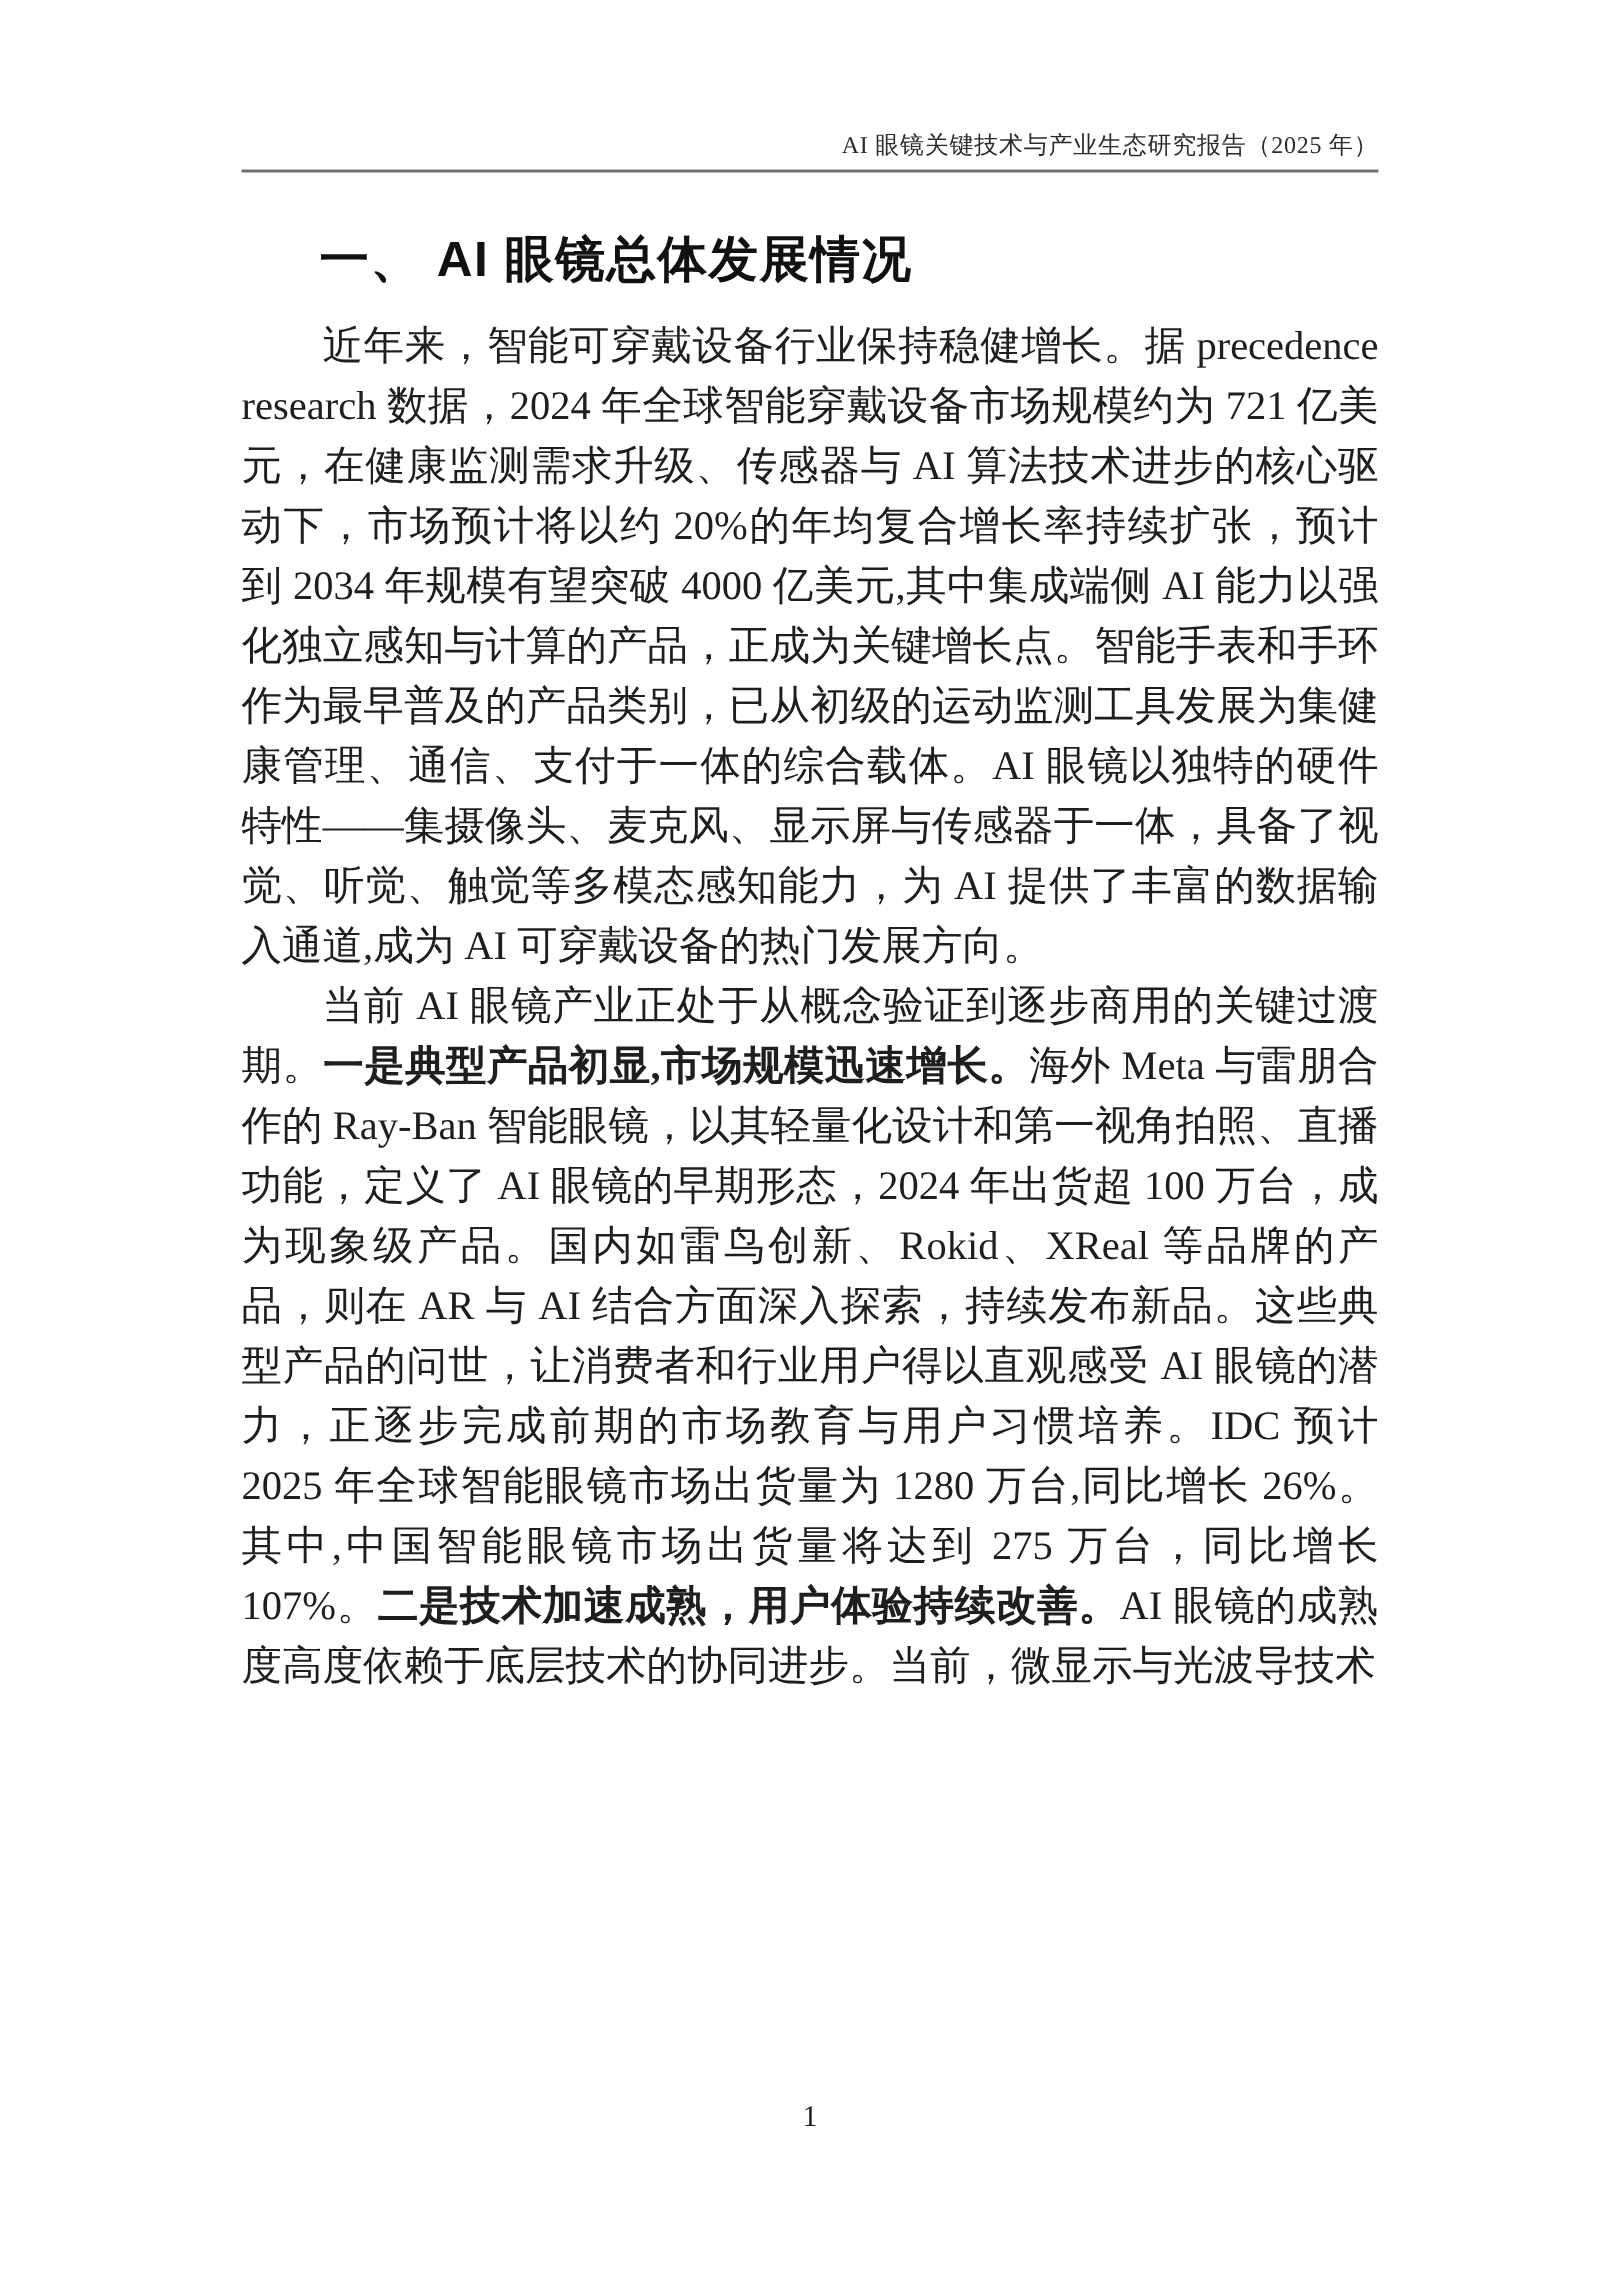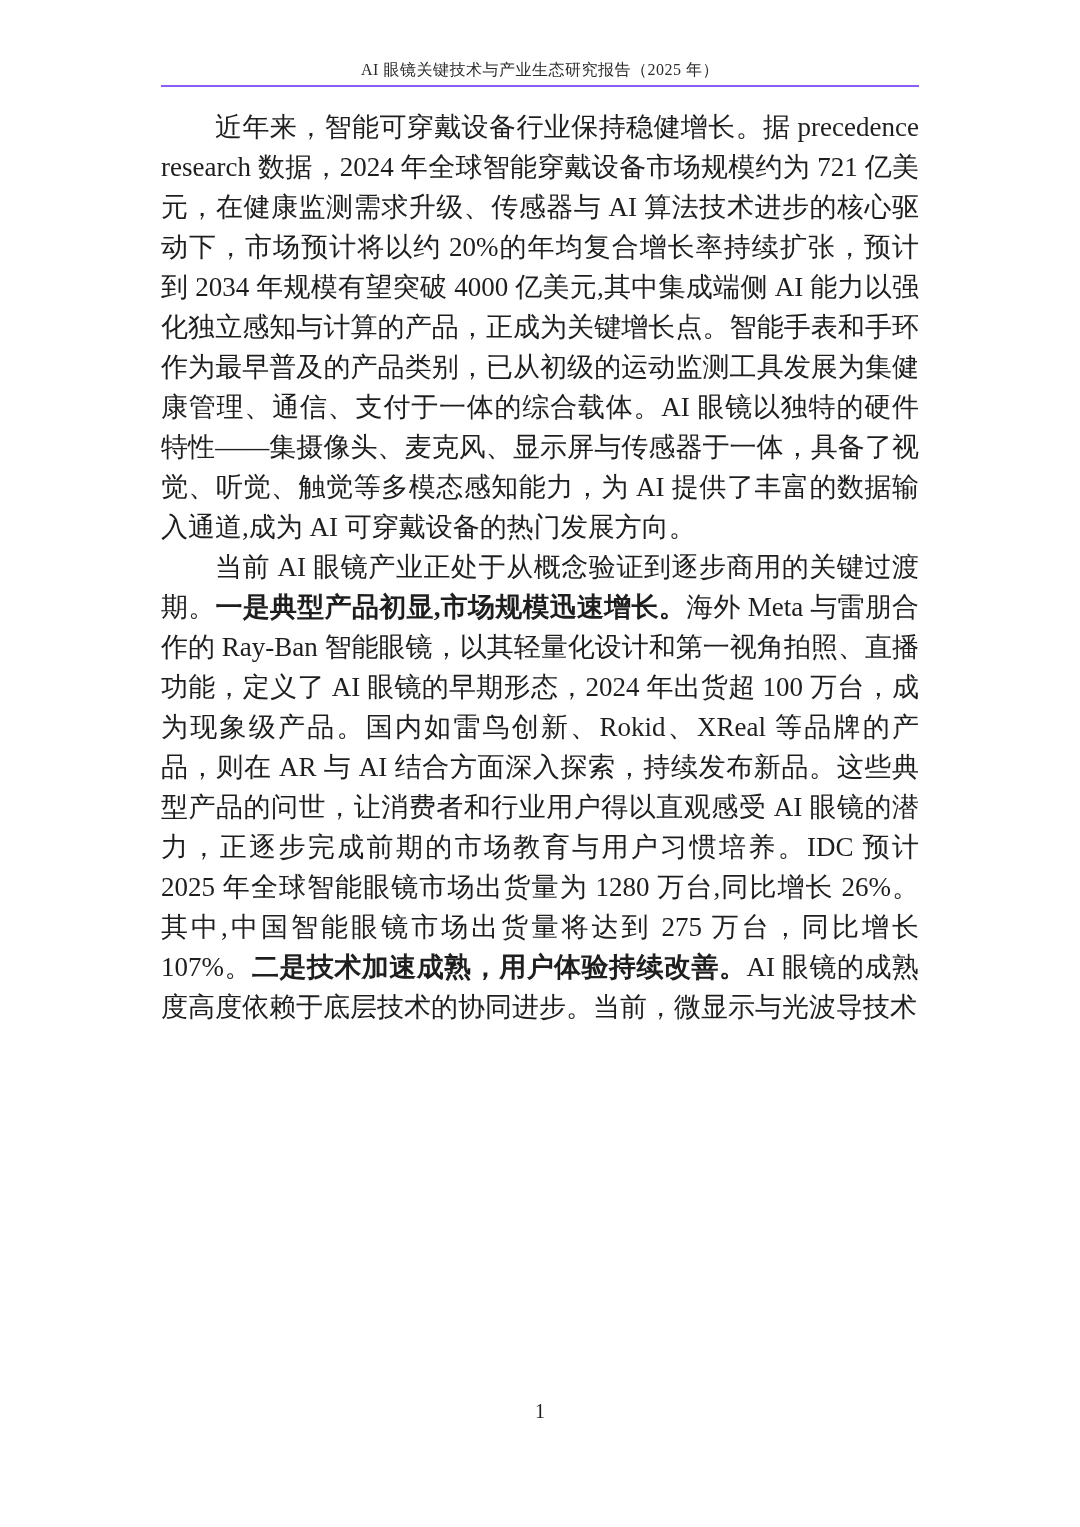--- a/index.html
+++ b/index.html
@@ -13,24 +13,24 @@
     height: 1527px;
     margin: 0 auto;
     background: #ffffff;
     color: #1e1e1e;
     font-family: "Liberation Serif", "DejaVu Serif", serif;
     overflow: hidden;
   }
   .header {
     width: 758px;
     margin: 0 auto;
-    padding-top: 60px;
+    padding-top: 88px;
     padding-bottom: 6px;
-    border-bottom: 2px solid #8b5cf6;
-    text-align: center;
+    border-bottom: 2px solid #737373;
+    text-align: right;
   }
   .header-title {
     font-size: 16px;
     line-height: 19px;
     letter-spacing: 0.5px;
     color: #2b2b2b;
   }
   .section-heading {
     width: 706px;
     margin: 41px auto 0;
@@ -75,20 +75,21 @@
 </style>
 </head>
 <body>
 
 <div class="page">
 
   <div class="header">
     <div class="header-title">AI 眼镜关键技术与产业生态研究报告（2025 年）</div>
   </div>
 
+  <h1 class="section-heading">一、 AI 眼镜总体发展情况</h1>
 
   <div class="body-text">
       <p class="paragraph"><span class="run">近年来，智能可穿戴设备行业保持稳健增长。据 precedence research 数据，2024 年全球智能穿戴设备市场规模约为 721 亿美元，在健康监测需求升级、传感器与 AI 算法技术进步的核心驱动下，市场预计将以约 20%的年均复合增长率持续扩张，预计到 2034 年规模有望突破 4000 亿美元,其中集成端侧 AI 能力以强化独立感知与计算的产品，正成为关键增长点。智能手表和手环作为最早普及的产品类别，已从初级的运动监测工具发展为集健康管理、通信、支付于一体的综合载体。AI 眼镜以独特的硬件特性——集摄像头、麦克风、显示屏与传感器于一体，具备了视觉、听觉、触觉等多模态感知能力，为 AI 提供了丰富的数据输入通道,成为 AI 可穿戴设备的热门发展方向。</span></p>
       <p class="paragraph"><span class="run">当前 AI 眼镜产业正处于从概念验证到逐步商用的关键过渡期。</span><span class="run bold">一是典型产品初显,市场规模迅速增长。</span><span class="run">海外 Meta 与雷朋合作的 Ray-Ban 智能眼镜，以其轻量化设计和第一视角拍照、直播功能，定义了 AI 眼镜的早期形态，2024 年出货超 100 万台，成为现象级产品。国内如雷鸟创新、Rokid、XReal 等品牌的产品，则在 AR 与 AI 结合方面深入探索，持续发布新品。这些典型产品的问世，让消费者和行业用户得以直观感受 AI 眼镜的潜力，正逐步完成前期的市场教育与用户习惯培养。IDC 预计 2025 年全球智能眼镜市场出货量为 1280 万台,同比增长 26%。其中,中国智能眼镜市场出货量将达到 275 万台，同比增长 107%。</span><span class="run bold">二是技术加速成熟，用户体验持续改善。</span><span class="run">AI 眼镜的成熟度高度依赖于底层技术的协同进步。当前，微显示与光波导技术</span></p>
     </div>
 
   <div class="footer">
     <span class="page-number">1</span>
   </div>
 

